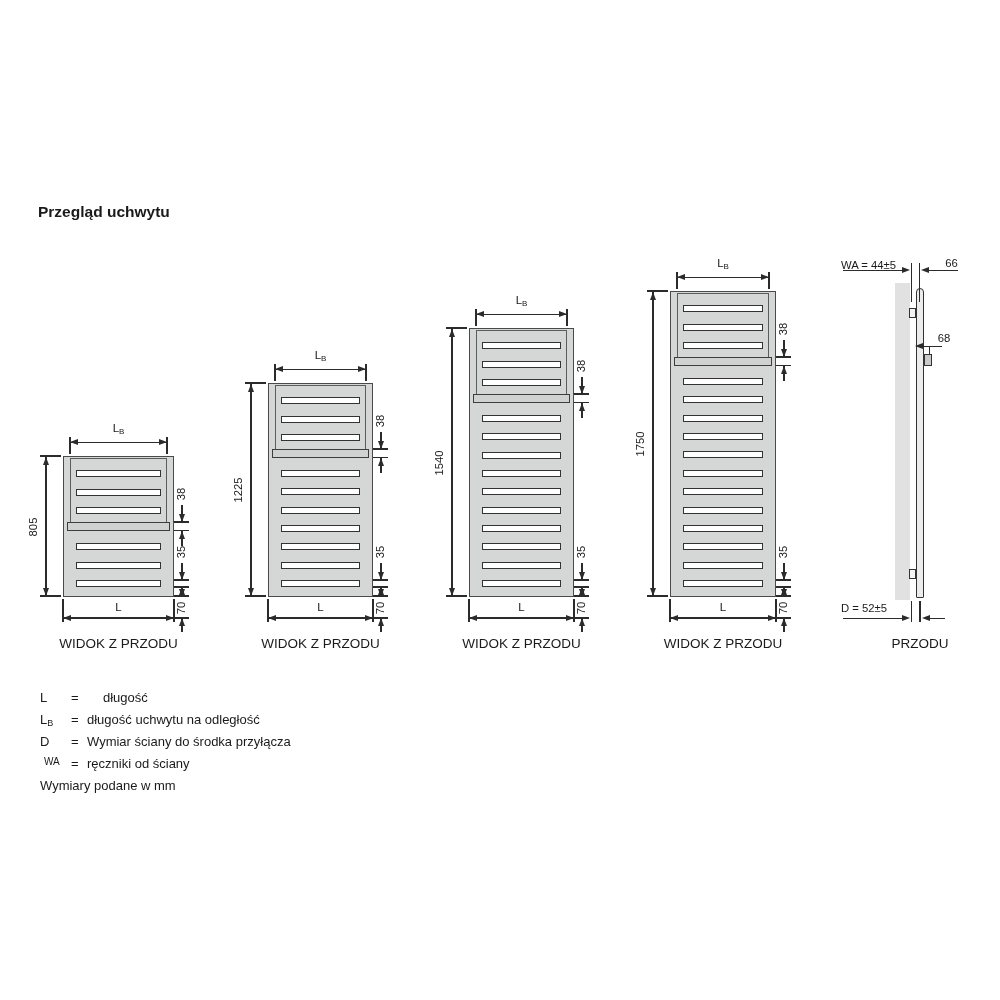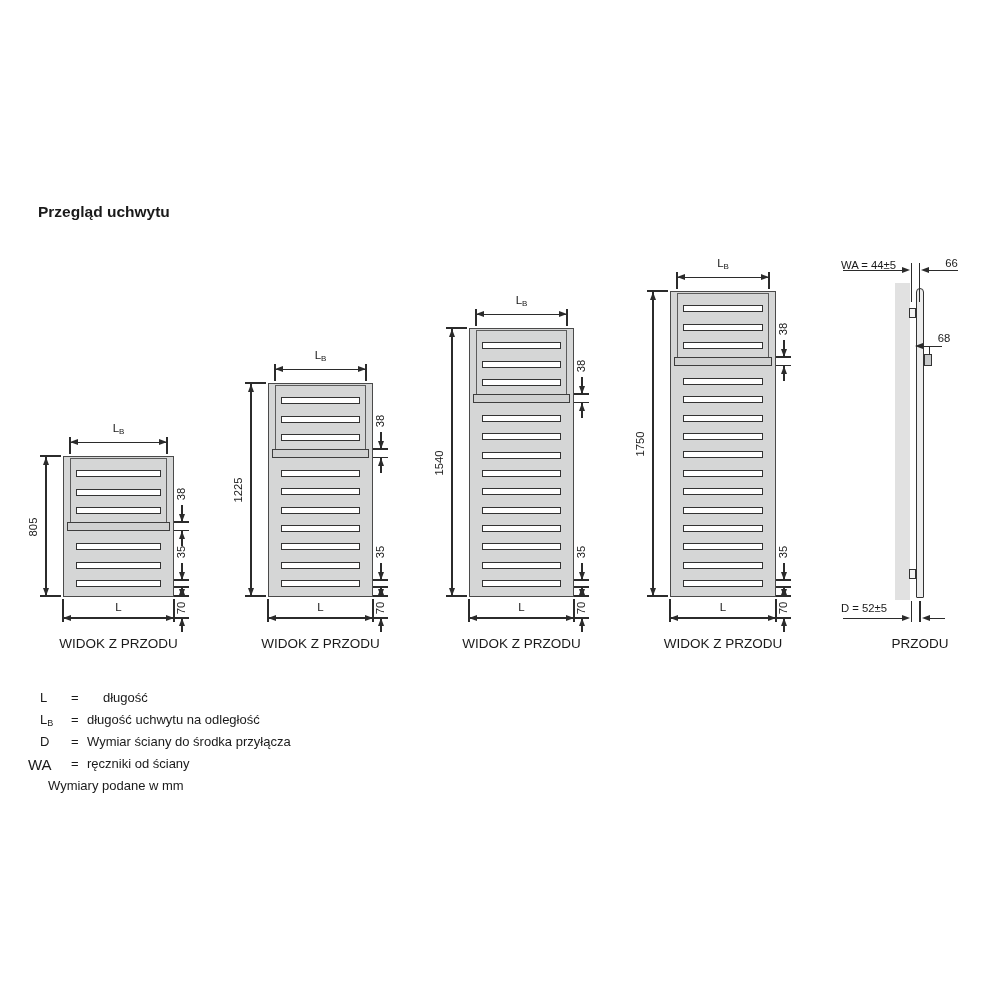--- a/index.html
+++ b/index.html
@@ -4,21 +4,21 @@
 <style>
   html,body{margin:0;padding:0;background:#ffffff;}
   #stage{
     position:relative;width:1000px;height:1000px;background:#ffffff;overflow:hidden;
     font-family:"Liberation Sans","DejaVu Sans",sans-serif;color:#1a1a1a;
   }
   .abs{position:absolute;}
   .rect{position:absolute;box-sizing:border-box;}
   .t{font-size:11.3px;line-height:1;white-space:nowrap;color:#1a1a1a;}
   #title{position:absolute;left:38px;top:203px;font-size:15.5px;font-weight:bold;white-space:nowrap;}
-  #note{position:absolute;left:40px;top:778px;font-size:13px;white-space:nowrap;margin-left:8px;}
+  #note{position:absolute;left:40px;top:778px;font-size:13px;white-space:nowrap;}
 </style>
 </head>
 <body>
 
 <div id="stage">
   <div id="title">Przegląd uchwytu</div>
   <div id="drawing" class="abs" style="left:0;top:0;width:1000px;height:1000px;">
       <div class="abs">
         <div class="rect" style="left: 63px; top: 456px; width: 111px; height: 141px; background: rgb(213, 214, 214); border: 1.2px solid rgb(74, 74, 74);"></div>
         <div class="rect" style="left: 70px; top: 458px; width: 97px; height: 68px; background: transparent; border: 1px solid rgb(92, 92, 92);"></div>
@@ -273,19 +273,19 @@
         <div class="abs t" style="left: 40px; top: 713px; font-size: 13px;"><span>L</span><span style="font-size: 9px; vertical-align: -2px;">B</span></div>
         <div class="abs t" style="left: 71px; top: 713px; font-size: 13px;">=</div>
         <div class="abs t" style="left: 87px; top: 713px; font-size: 13px;">długość uchwytu na odległość</div>
       </div>
       <div class="abs">
         <div class="abs t" style="left: 40px; top: 735px; font-size: 13px;"><span>D</span></div>
         <div class="abs t" style="left: 71px; top: 735px; font-size: 13px;">=</div>
         <div class="abs t" style="left: 87px; top: 735px; font-size: 13px;">Wymiar ściany do środka przyłącza</div>
       </div>
       <div class="abs">
-        <div class="abs t" style="left: 28px; top: 757px; font-size: 15px;"><span>WA</span></div>
+        <div class="abs t" style="left: 44px; top: 757px; font-size: 10px;"><span>WA</span></div>
         <div class="abs t" style="left: 71px; top: 757px; font-size: 13px;">=</div>
         <div class="abs t" style="left: 87px; top: 757px; font-size: 13px;">ręczniki od ściany</div>
       </div>
     </div>
   <div id="note">Wymiary podane w mm</div>
 </div>
 
 </body></html>

